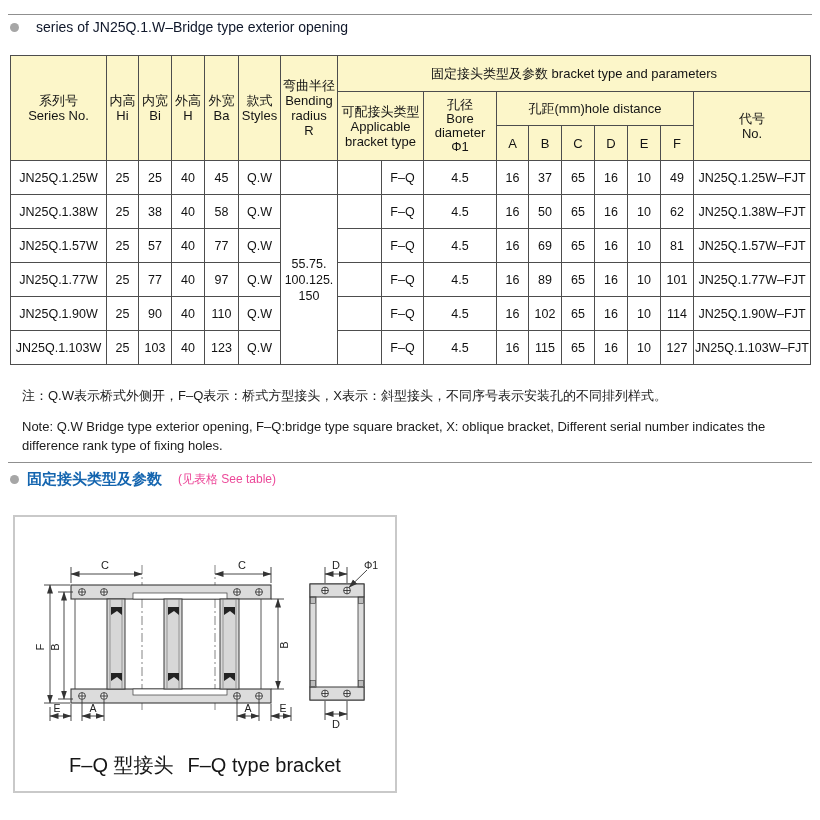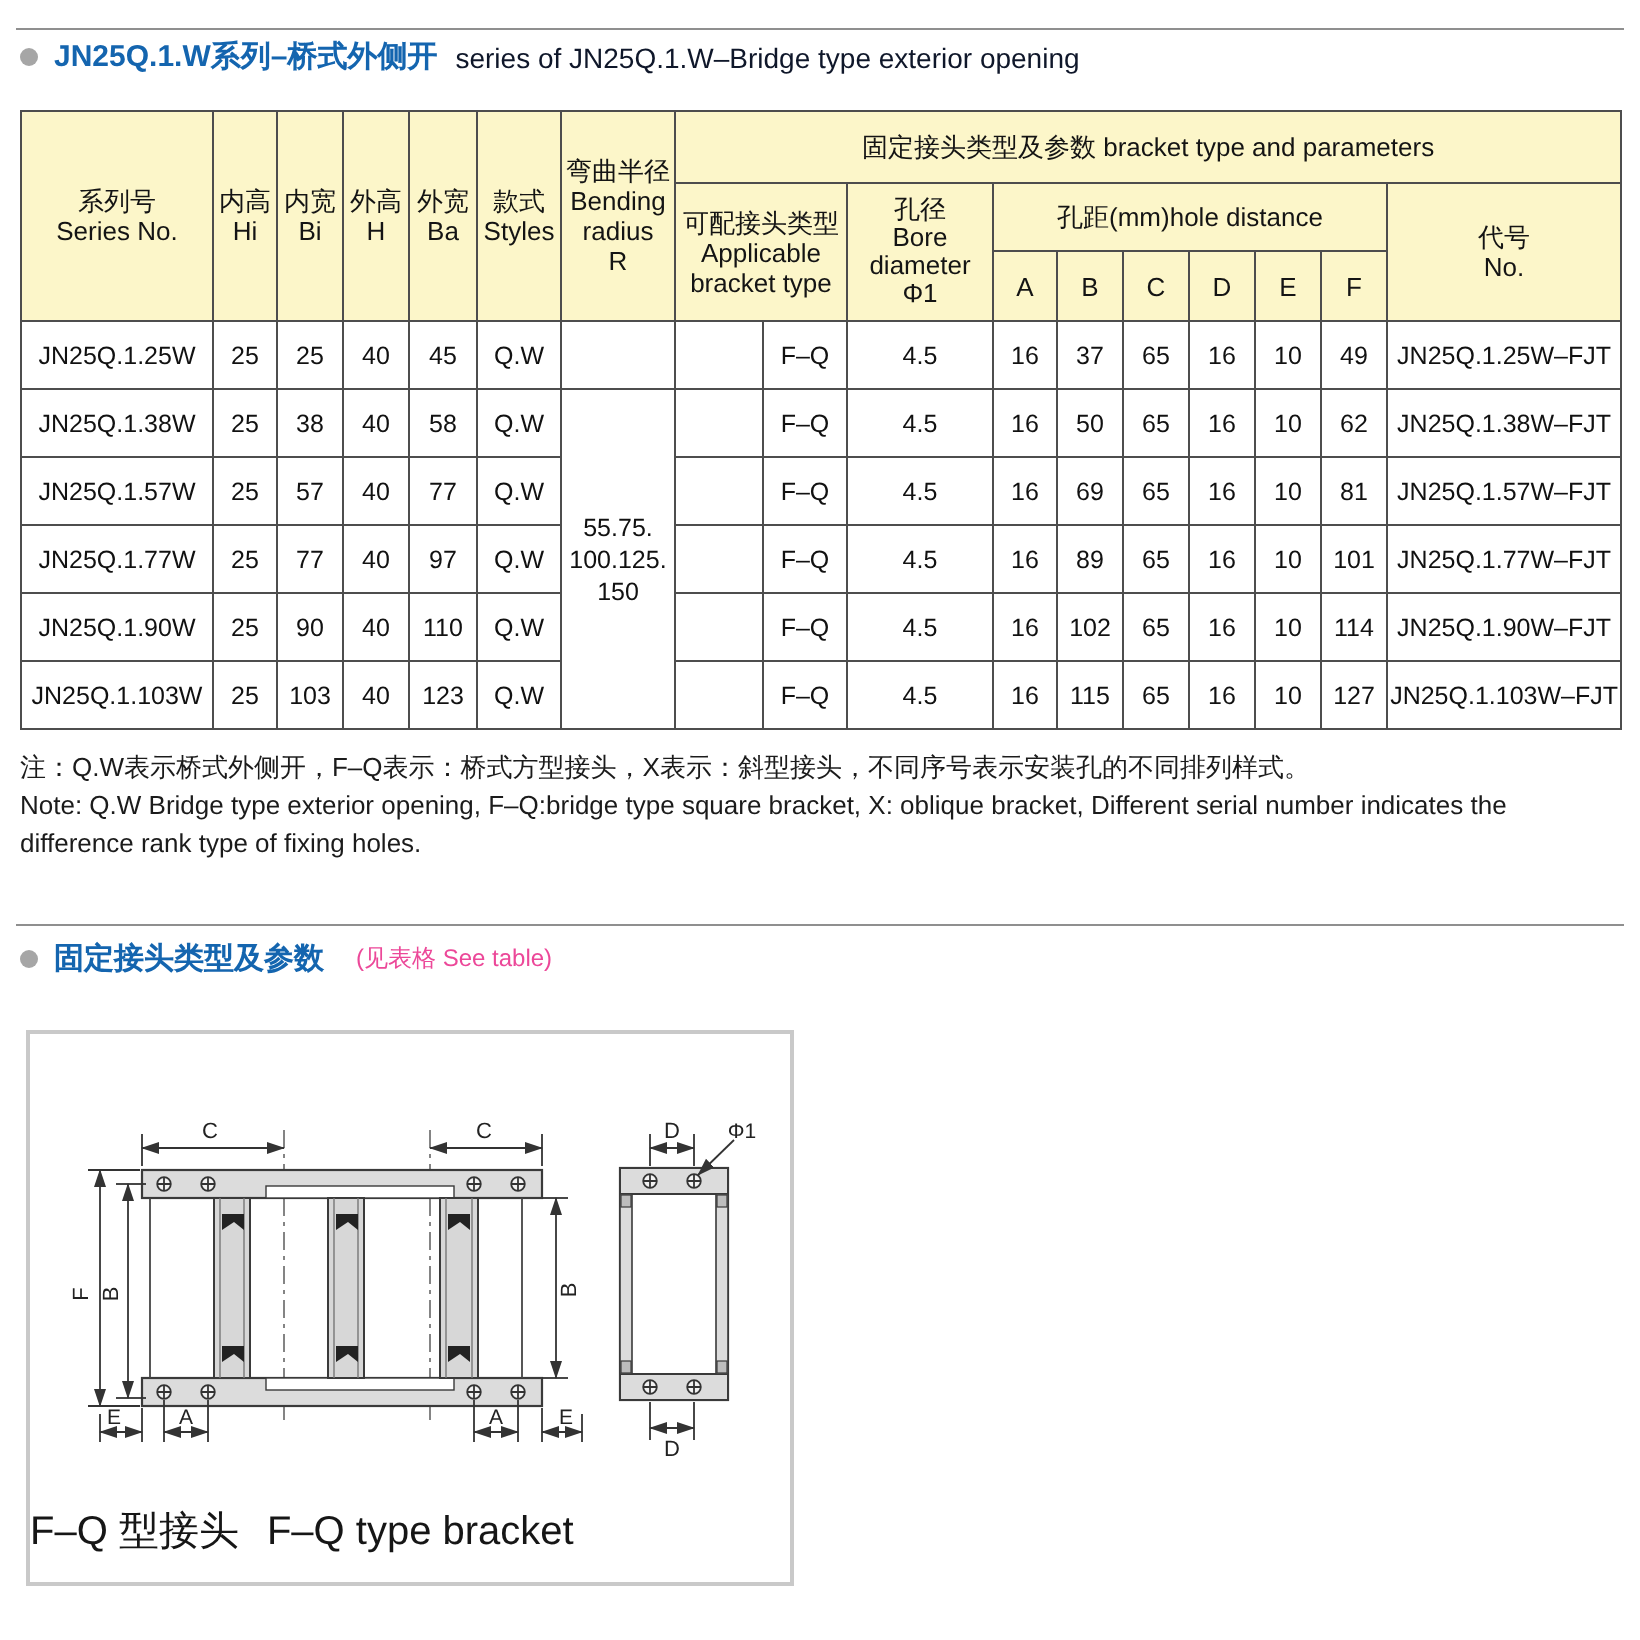--- a/index.html
+++ b/index.html
@@ -18,35 +18,34 @@
   table.spec th,table.spec td{border:1px solid #4d4d4d;overflow:hidden;padding:0;}
   table.spec th{background:#fcf6c9;font-weight:normal;font-size:13px;line-height:15px;text-align:center;color:#141414;}
   table.spec td{font-size:12.5px;text-align:center;color:#111;background:#fff;}
   td.al{text-align:left;padding-left:8px;}
   td.code{text-align:left;padding-left:4px;font-size:12px;}
   tr.hr1{height:36px;} tr.hr2{height:34px;margin-top:48px;} tr.hr3{height:35px;}
   tr.body-row{height:34px;}
   .bend-val{font-size:12.5px;line-height:16px;}
 
   .notes{position:absolute;left:10px;top:374px;width:800px;font-size:13px;line-height:19px;color:#1b1b1b;}
-  .notes p{margin:0;}
+  .notes p{margin:12px;}
 
   .diagram-box{position:absolute;left:13px;top:515px;width:380px;height:274px;border:2px solid #c9c9c9;background:#fff;}
-  .diagram-caption{position:absolute;left:0;bottom:12px;width:100%;font-size:20px;color:#161616;white-space:nowrap;}
+  .diagram-caption{position:absolute;left:0;bottom:12px;width:100%;text-align:center;font-size:20px;color:#161616;white-space:nowrap;}
   .diagram-caption .cap-en{margin-left:14px;}
   svg text{font-family:"Liberation Sans","DejaVu Sans",sans-serif;}
 </style>
 </head>
 <body>
 
 <div class="rule" style="top:14px"></div>
 
 <div class="section-head" style="top:19px">
   <span class="bullet"></span>
-  <span class="head-zh">JN25Q.1.W系列–桥式外侧开</span>
   <span class="head-en">series of JN25Q.1.W–Bridge type exterior opening</span>
 </div>
 
 <table class="spec">
   <colgroup>
     <col style="width:96px">
       <col style="width:32px">
       <col style="width:33px">
       <col style="width:33px">
     <col style="width:34px">

